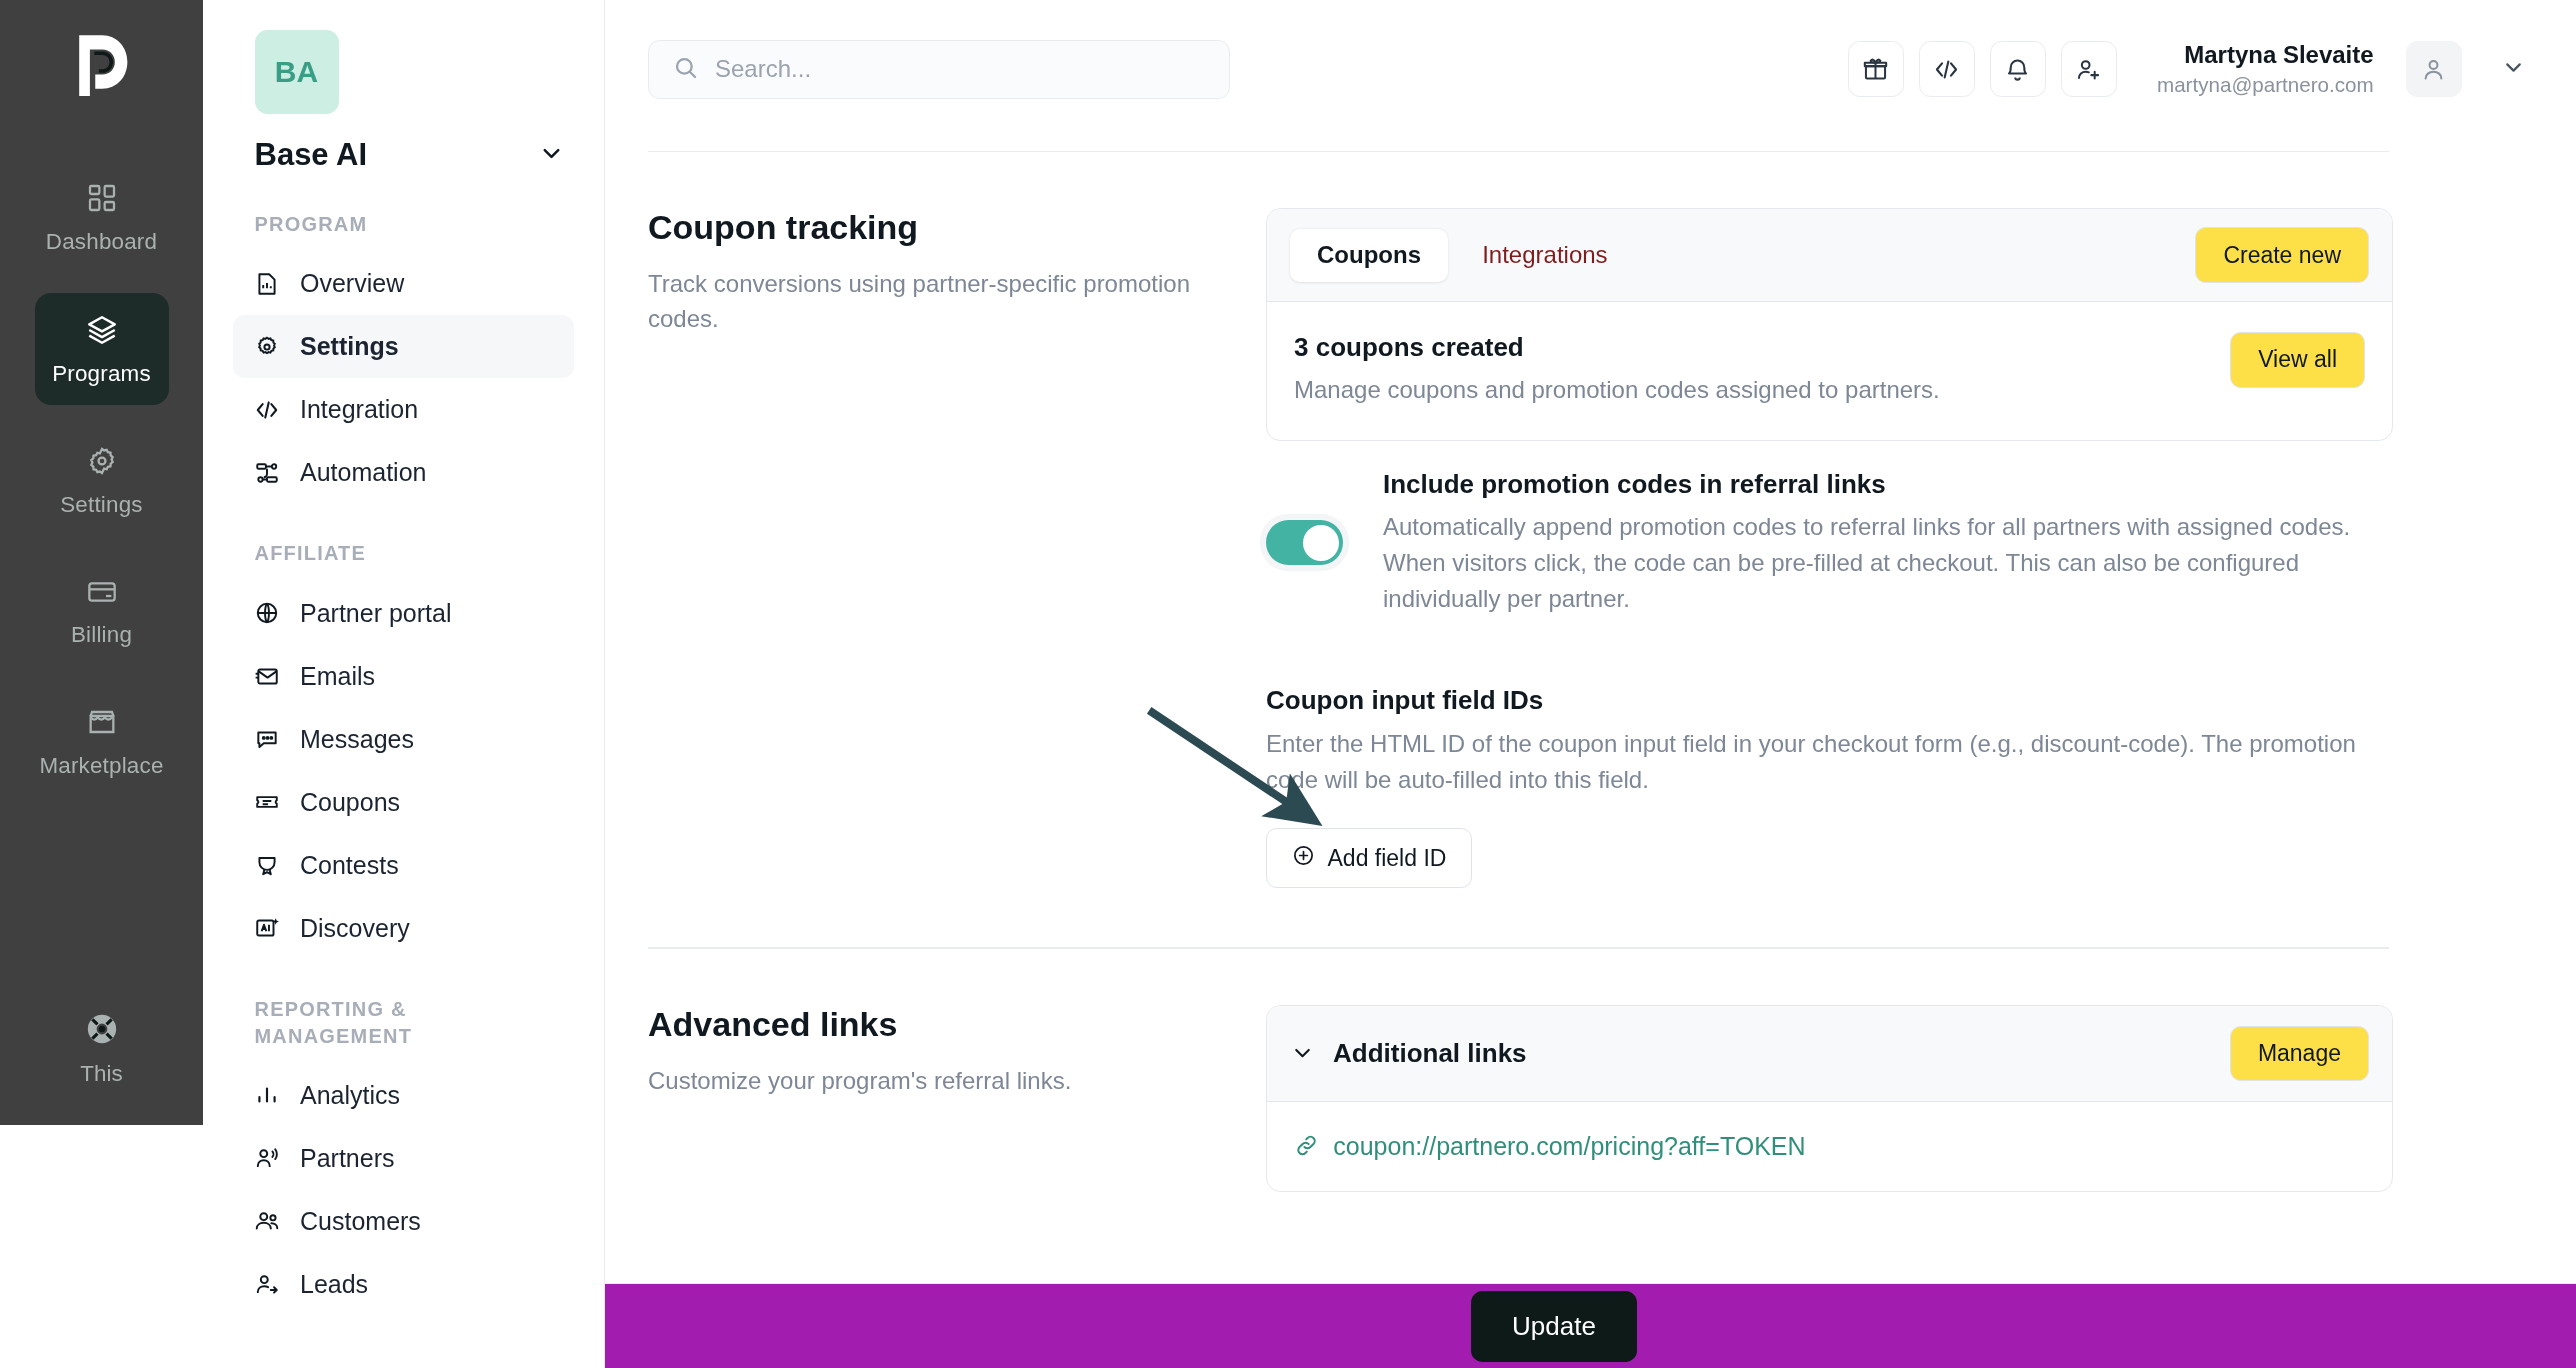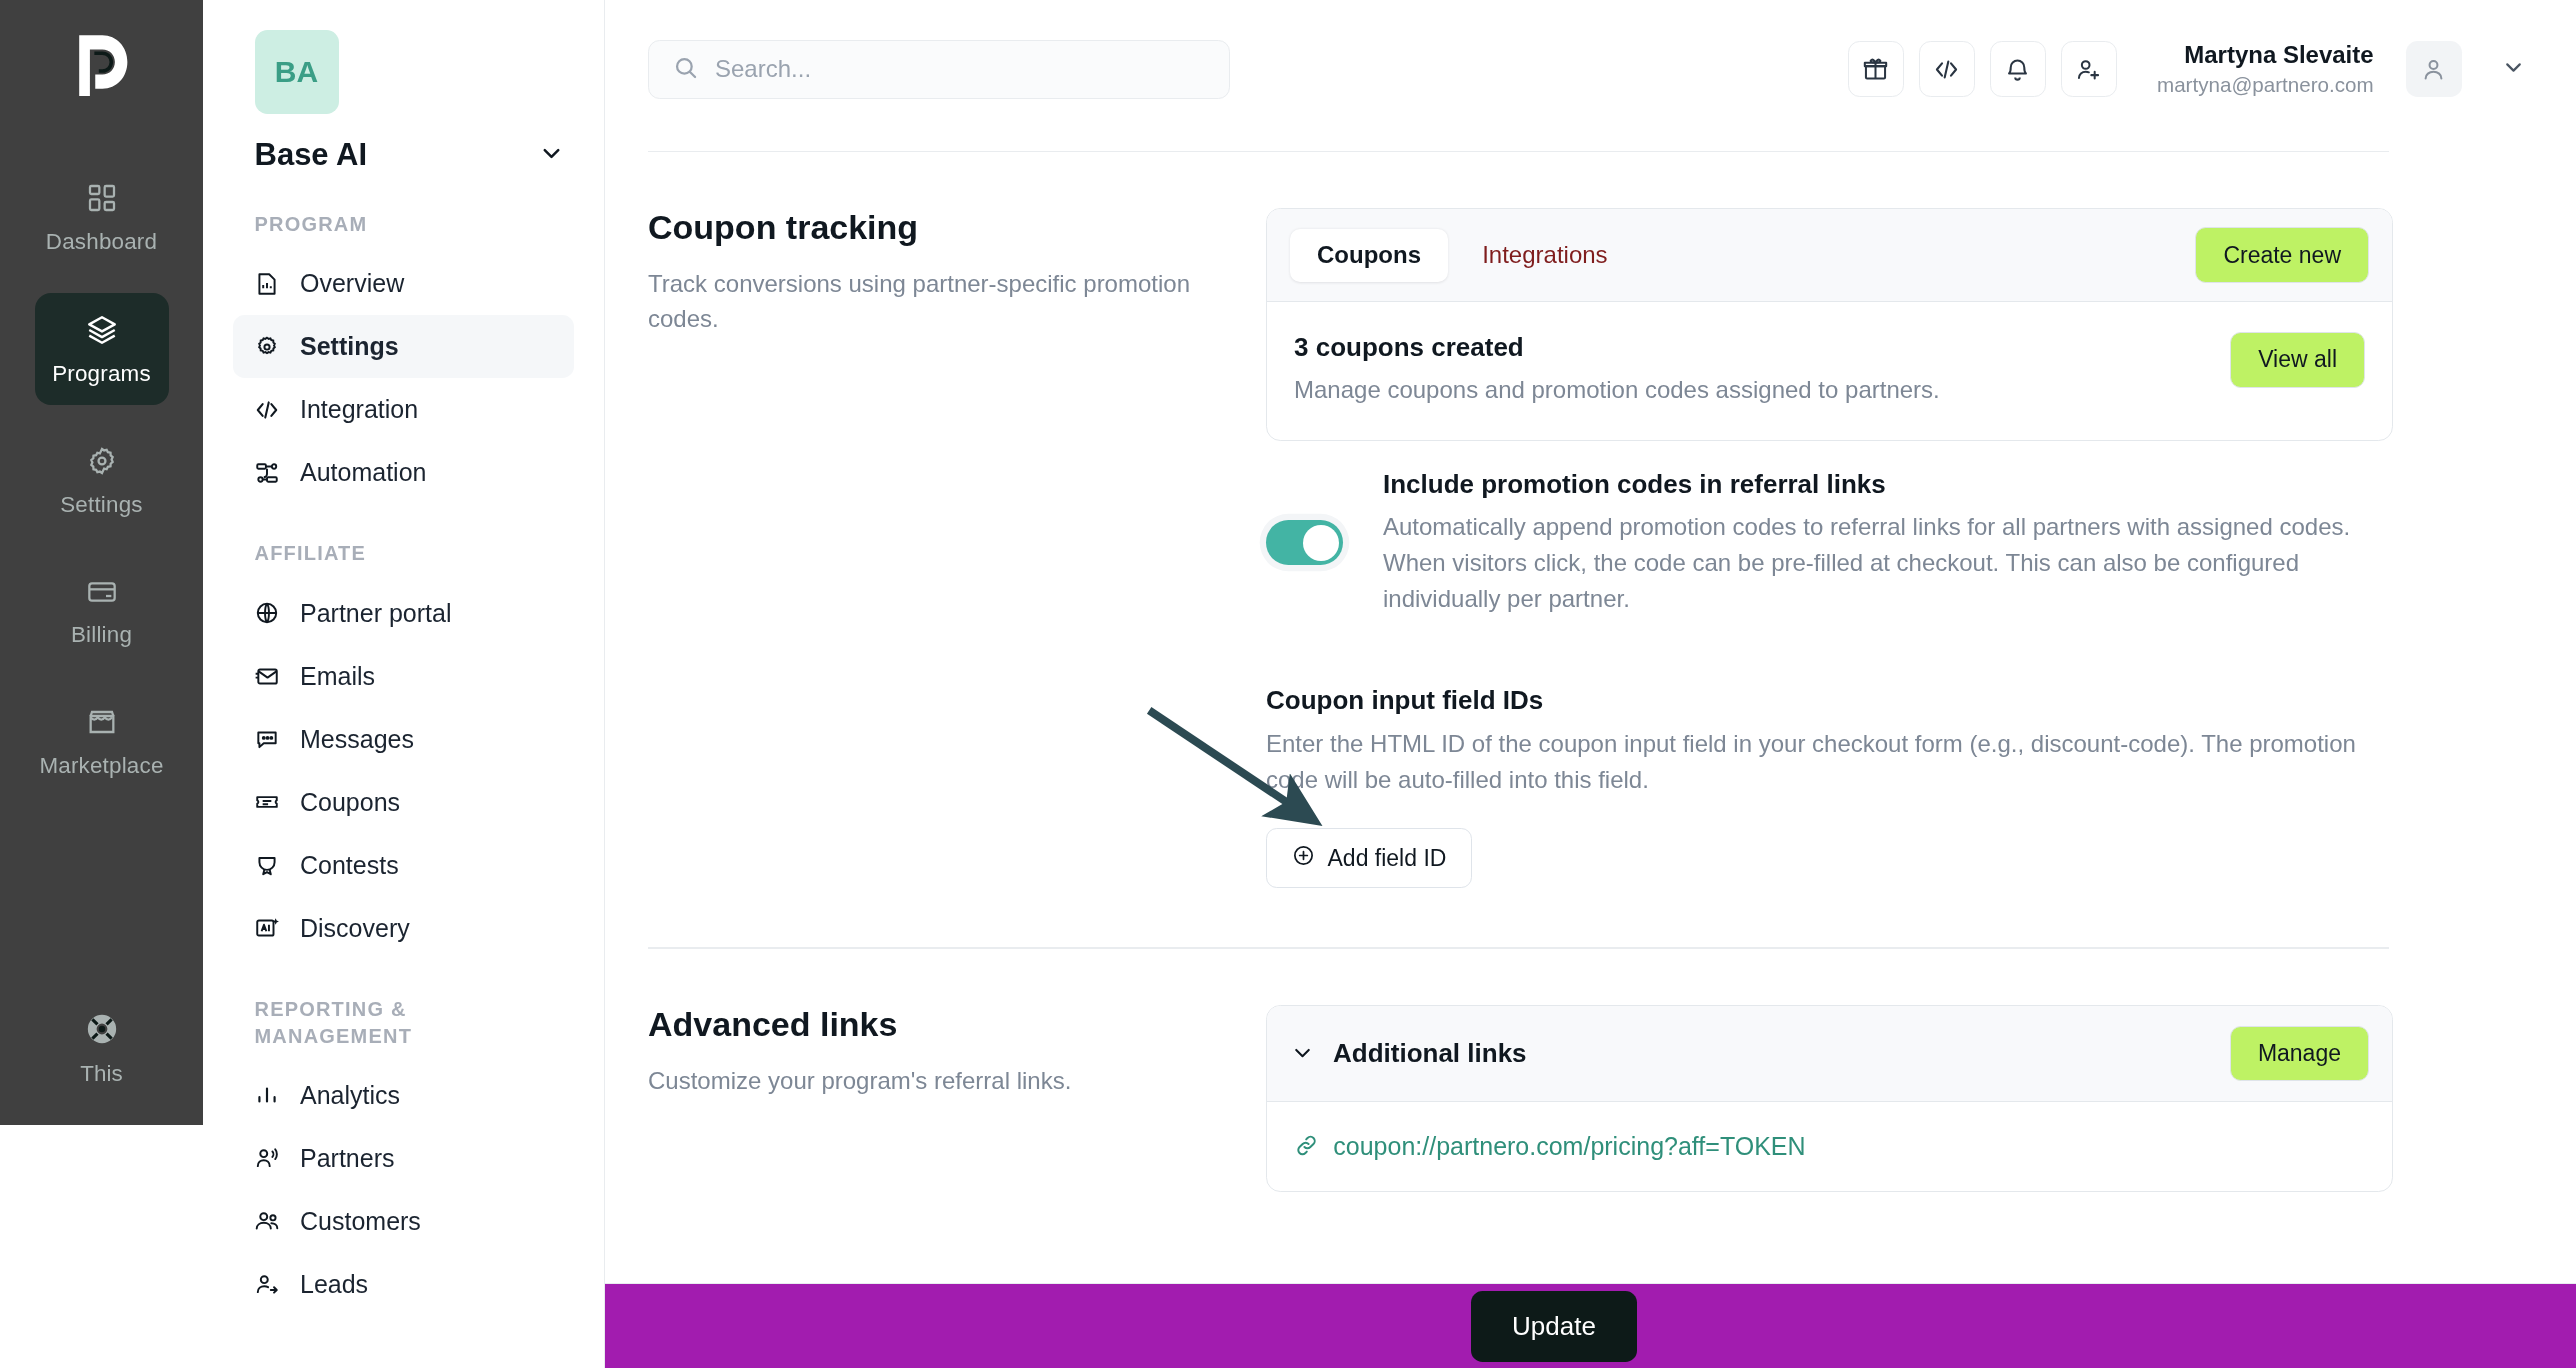--- a/index.html
+++ b/index.html
@@ -109,21 +109,21 @@
     background: #ffffff; }
   .card-head {
     background: #f8f9fb; border-bottom: 1.8px solid #e4e8ec;
     display: flex; align-items: center; padding: 18px 23px; gap: 7.2px;
   }
   .tab { padding: 12.5px 27px; border-radius: 10px; font-size: 24px;
     color: #7f1d1d; cursor: pointer; }
   .tab.active { background: #ffffff; color: #101820; font-weight: 700;
     box-shadow: 0 0.9px 2.7px rgba(16,24,32,.10); }
   .btn-outline {
-    border: 1.8px solid #dfe4ea; border-radius: 10.7px; background: #bef264;
+    border: 1.8px solid #dfe4ea; border-radius: 10.7px; background: #fde047;
     padding: 13.4px 27px; font-size: 23px; color: #101820; cursor: pointer;
     font-family: "Liberation Sans", sans-serif; white-space: nowrap;
   }
   .card-body { padding: 30px 27px 36px 27px; display: flex;
     align-items: flex-start; }
   .cb-texts { flex: 1; }
   .cb-title { font-size: 26px; font-weight: 700; color: #101820; margin-bottom: 12.5px; }
   .cb-sub { font-size: 24px; color: #7d8795; }
 
   .toggle-row { display: flex; align-items: center; gap: 40px; margin-top: 28px; }

